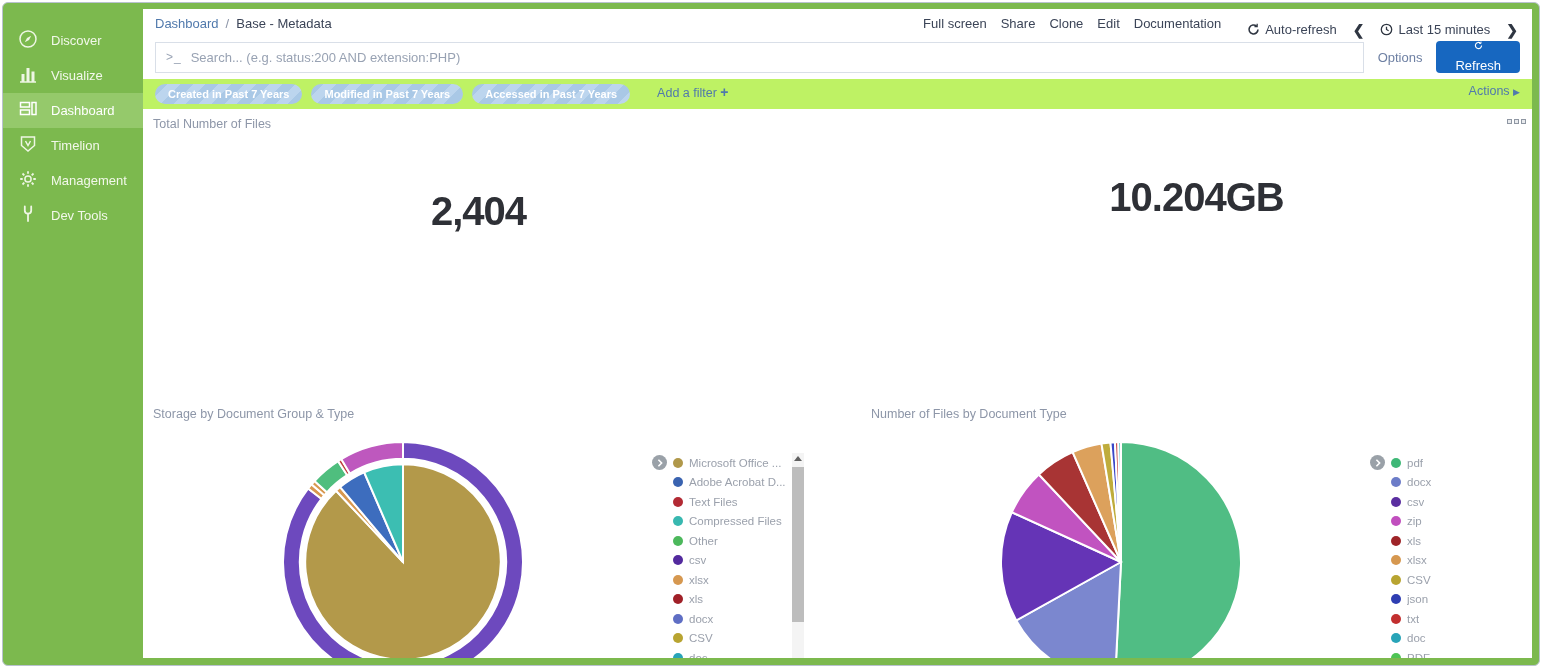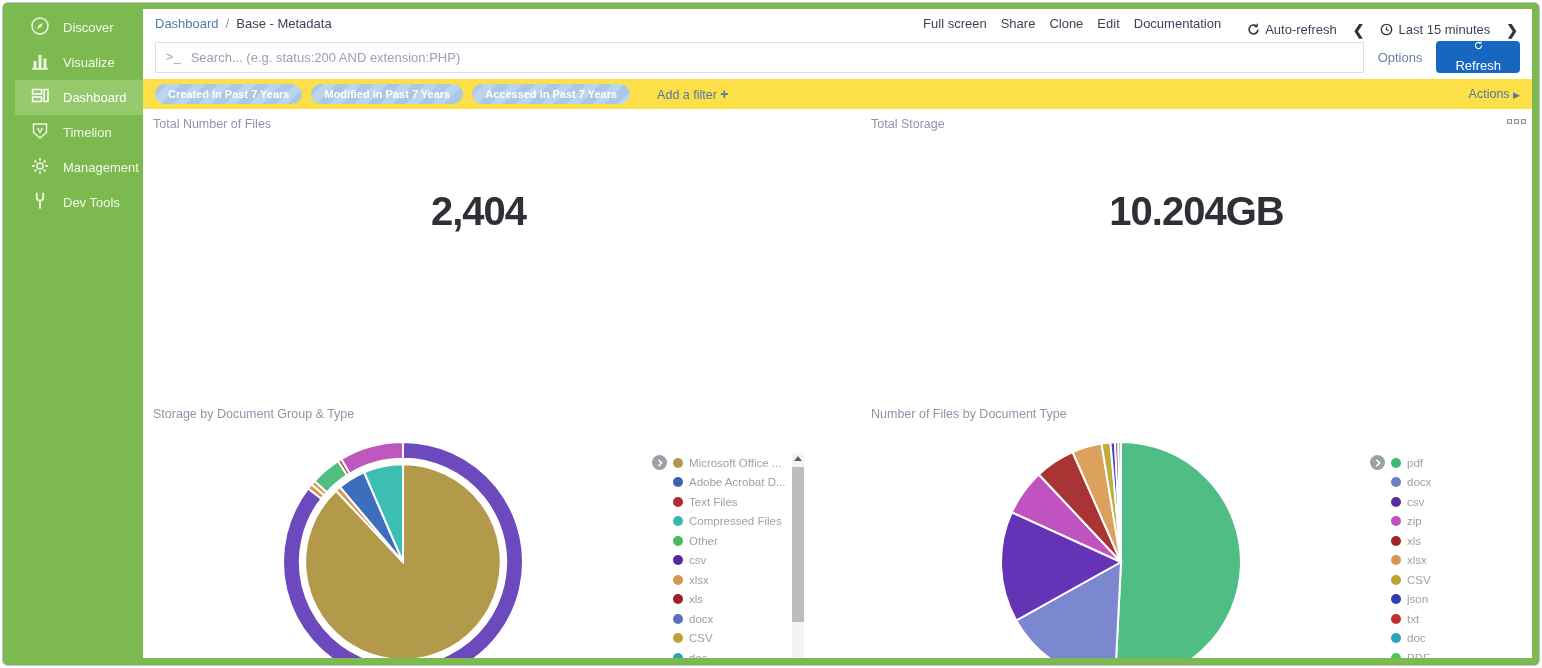--- a/index.html
+++ b/index.html
@@ -1,20 +1,20 @@
 <!DOCTYPE html>
 <html><head>
 <meta charset="utf-8">
 <style>
   * { box-sizing: border-box; margin: 0; padding: 0; }
   html,body { width:1542px; height:668px; background:#fff; font-family:"Liberation Sans", sans-serif; overflow:hidden; }
   .frame { position:absolute; left:2px; top:2px; width:1538px; height:664px; border:1px solid #b9c2cf; border-radius:6px; background:#7cb94e; overflow:hidden; }
 
   
-  .sidebar { position:absolute; left:12px; top:0; width:140px; height:100%; padding-top:7px; }
+  .sidebar { position:absolute; left:0; top:0; width:140px; height:100%; padding-top:20px; }
   .side-item { height:35px; display:flex; align-items:center; gap:13px; padding-left:15px; color:#f2f8ea; font-size:13px; cursor:pointer; }
   .side-item.active { background:#95c96b; color:#fff; }
   .side-item svg { width:20px; height:20px; flex:0 0 20px; }
 
   
   .content { position:absolute; left:140px; top:6px; right:7px; bottom:7px; background:#fff; display:flex; flex-direction:column; overflow:hidden; }
 
   .topbar { height:29px; display:flex; align-items:center; padding:0 12px; font-size:13px; color:#3b4457; }
   .crumb-link { color:#5079ac; cursor:pointer; }
   .crumb-sep { color:#8a93a6; margin:0 7px; }
@@ -26,21 +26,21 @@
 
   .searchrow { display:flex; align-items:center; padding:3px 12px 6px 12px; gap:14px; }
   .searchbox { flex:1; height:31px; border:1px solid #d9dfe8; background:#fff; display:flex; align-items:center; padding:0 10px; }
   .prompt { color:#9aa4b5; font-size:12px; letter-spacing:1px; margin-right:9px; white-space:nowrap; }
   .searchbox input { border:none; outline:none; flex:1; font-size:13px; color:#3b4457; font-family:"Liberation Sans",sans-serif; }
   .searchbox input::placeholder { color:#98a2b3; opacity:1; }
   .options-link { color:#6e80a3; font-size:13px; cursor:pointer; }
   .refresh-btn { background:#1767c0; color:#fff; border:none; border-radius:4px; height:32px; padding:0 19px; font-size:13px; display:flex; align-items:center; gap:8px; cursor:pointer; font-family:"Liberation Sans",sans-serif;flex-direction:column; }
   .refresh-btn svg { width:13px; height:13px; }
 
-  .filterrow { background:#fde047; display:flex; align-items:center; padding:5px 12px; gap:9px; }
+  .filterrow { background:#bef264; display:flex; align-items:flex-start; padding:5px 12px; gap:9px; }
   .pill { border-radius:12px; padding:4px 13px; font-size:11px; font-weight:bold; color:#fff; cursor:pointer; white-space:nowrap;
           background:repeating-linear-gradient(135deg,#a9c8e6 0 9px,#bcd5ee 9px 18px); }
   .add-filter { color:#5079ac; font-size:12.5px; margin-left:18px; cursor:pointer; }
   .add-filter b { font-size:14px; }
   .actions-link { margin-left:auto; color:#5079ac; font-size:12.5px; cursor:pointer; }
   .actions-link .tri { font-size:9px; }
 
   
   .grid { flex:1; display:grid; grid-template-columns:1fr 1fr; grid-template-rows:243px 1fr; overflow:hidden;gap:47px; }
   .panel { position:relative; padding:8px 10px 0 10px; overflow:hidden; }
@@ -178,21 +178,20 @@
     </div>
 
     <div class="grid">
 
       <div class="panel">
         <div class="panel-title">Total Number of Files</div>
         <div class="metric-value">2,404</div>
       </div>
 
       <div class="panel">
-        <div class="panel-title">Total Storage</div>
         <div class="gearbox">
             <span></span>
             <span></span>
             <span></span>
           </div>
         <div class="metric-value">10.204GB</div>
       </div>
 
       <div class="panel">
         <div class="panel-title">Storage by Document Group &amp; Type</div>

